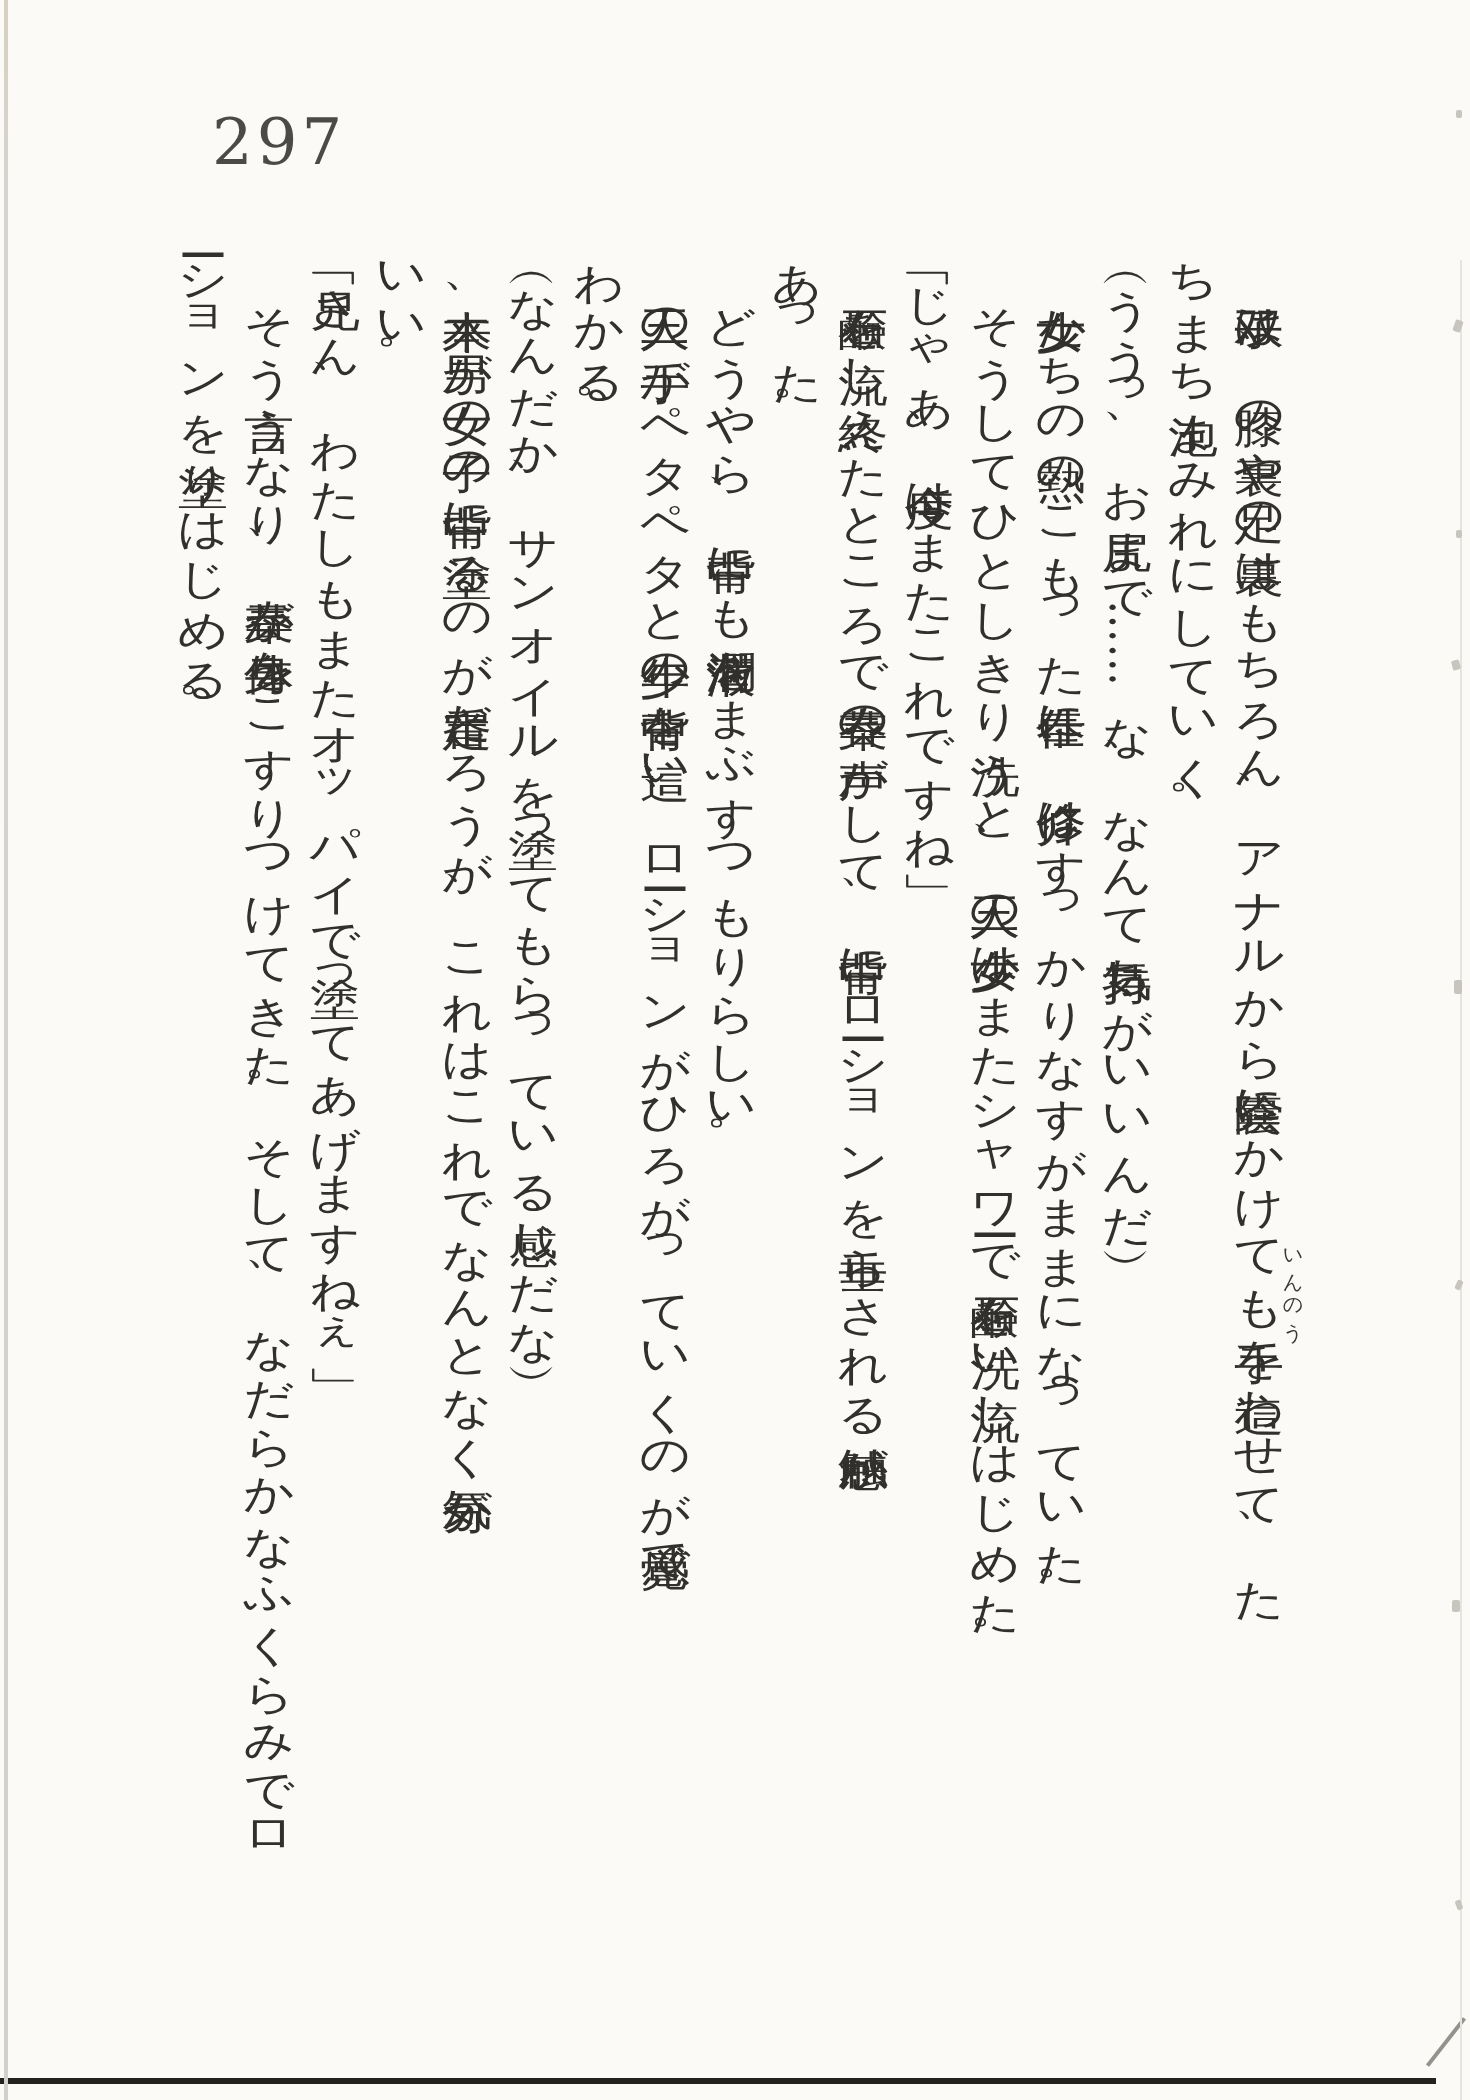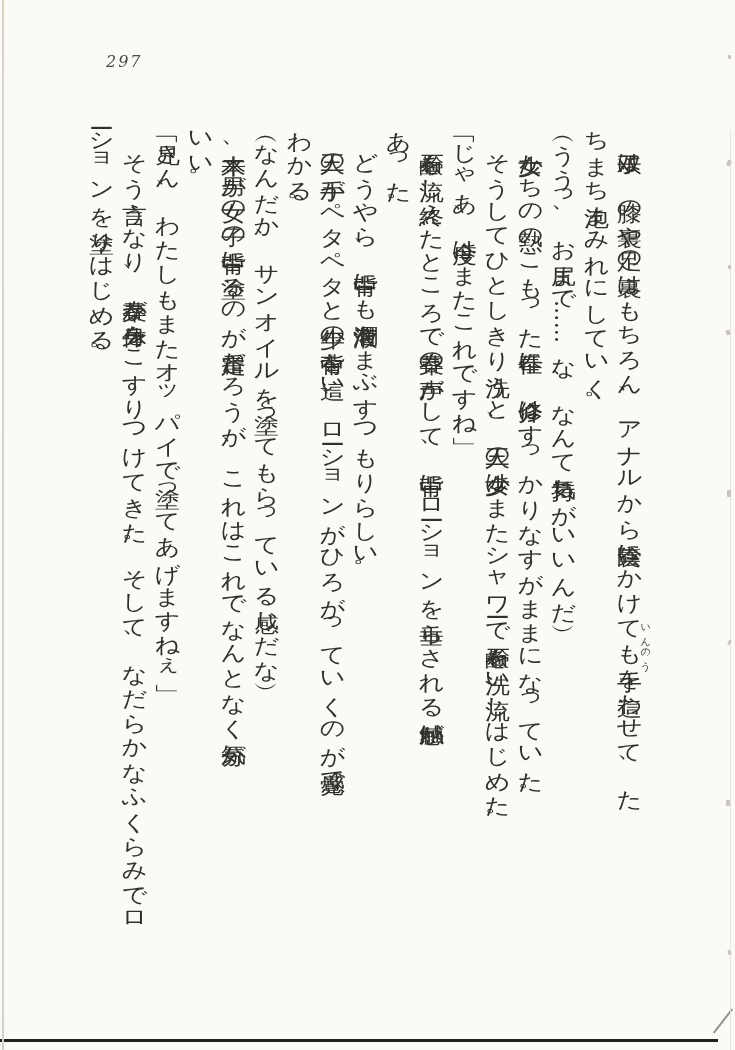--- a/index.html
+++ b/index.html
@@ -3,21 +3,21 @@
 <meta charset="utf-8">
 <style>
   html,body{margin:0;padding:0;background:#888;}
   .page{
     position:relative;width:735px;height:1050px;margin:0 auto;
     background:#fbfaf7;overflow:hidden;
     font-family:"DejaVu Serif","Liberation Serif",serif;
   }
   .page-number{
     position:absolute;left:106px;top:52px;
-    font-style:italic;font-size:16px;color:#4c4a46;letter-spacing:2px;
+    font-size:32px;color:#4c4a46;letter-spacing:2px;
   }
   .text-area{
     position:absolute;top:117px;right:89px;height:1005px;
     writing-mode:vertical-rl;-webkit-writing-mode:vertical-rl;
     transform:scaleY(0.85);transform-origin:top right;
     color:#32302c;font-size:25px;letter-spacing:0.5px;
     text-rendering:optimizeLegibility;
   }
   .text-area p{margin:0;padding:0;line-height:33px;white-space:nowrap;}
   .indent-full{text-indent:1em;}

